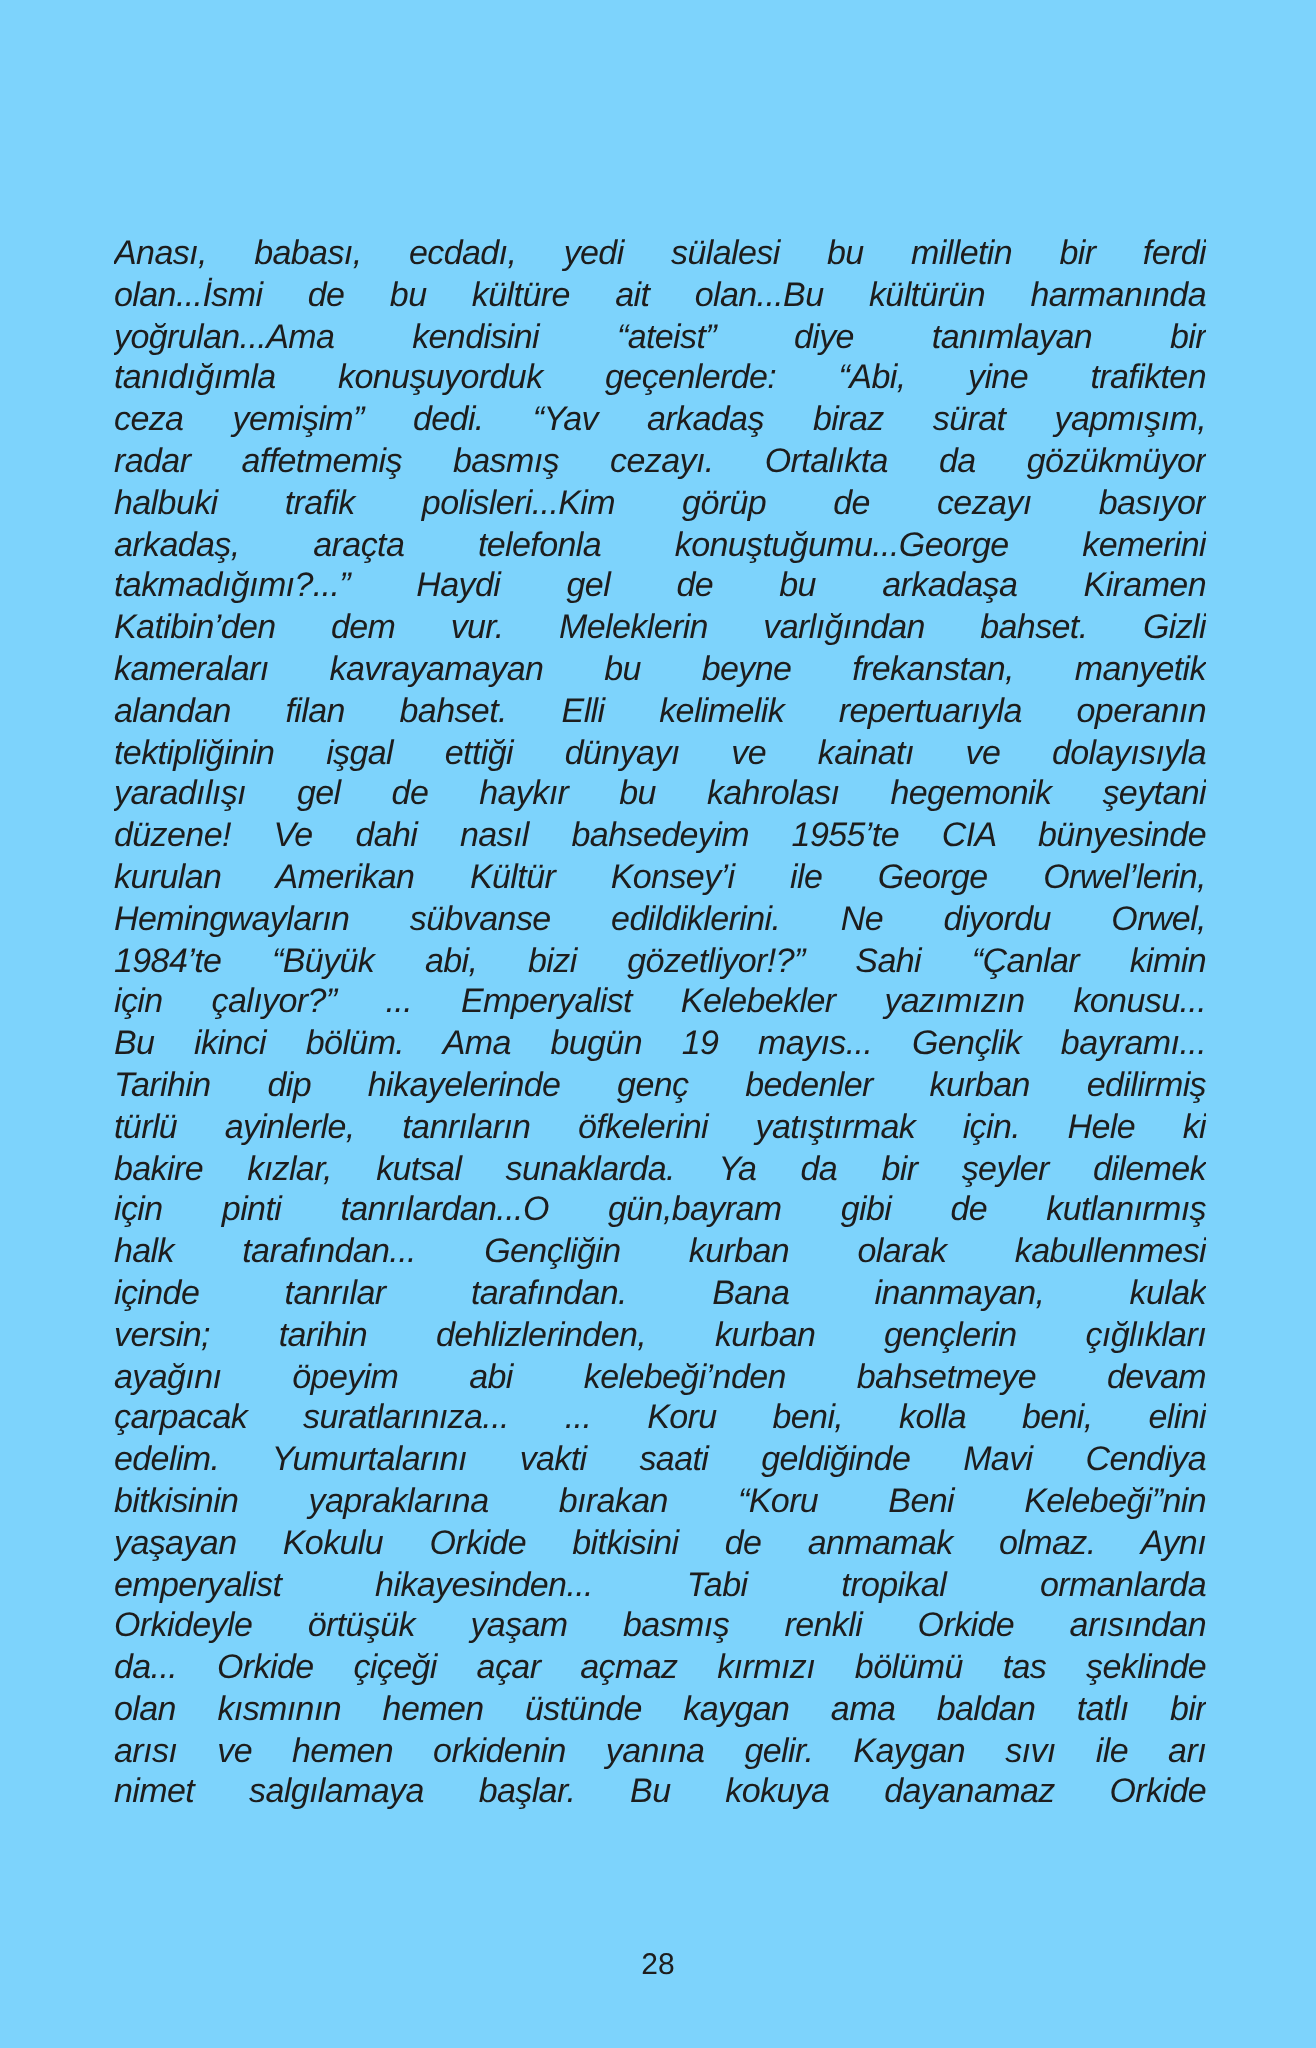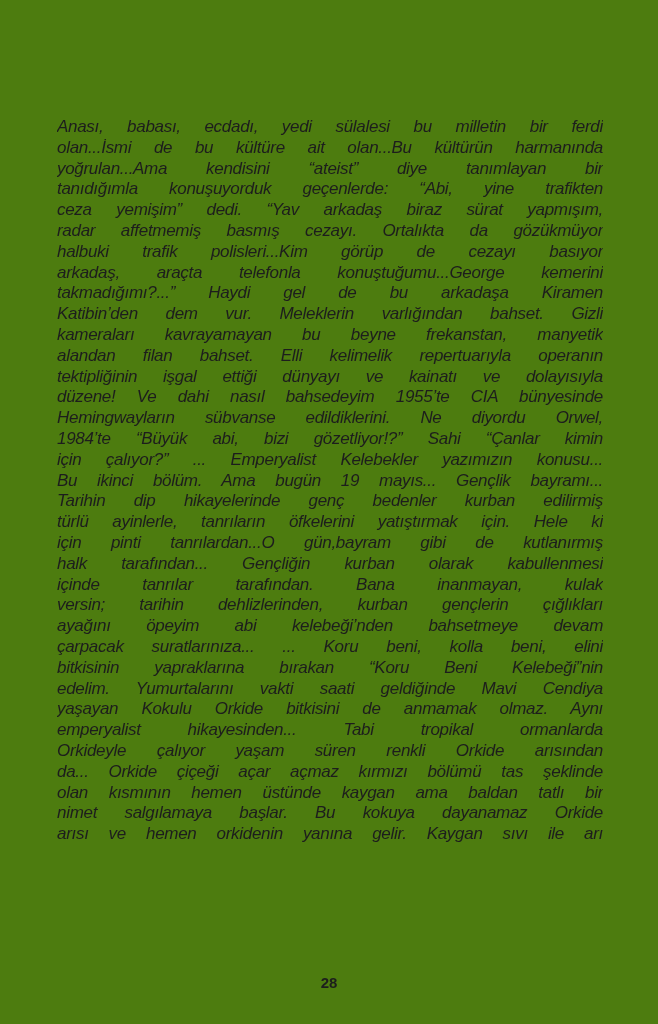--- a/index.html
+++ b/index.html
@@ -5,21 +5,21 @@
   html, body {
     margin: 0;
     padding: 0;
     background: #e8e8e8;
   }
   .page {
     position: relative;
     width: 658px;
     height: 1024px;
     margin: 0 auto;
-    background: #4d7c0f;
+    background: #7dd3fc;
     overflow: hidden;
   }
   .text-block {
     position: absolute;
     left: 57px;
     top: 117px;
     width: 546px;
     font-family: "Liberation Sans", sans-serif;
     font-style: italic;
     font-size: 17px;
@@ -35,21 +35,21 @@
     white-space: normal;
   }
   .page-number {
     position: absolute;
     left: 0;
     top: 974px;
     width: 100%;
     text-align: center;
     font-family: "Liberation Sans", sans-serif;
     font-style: normal;
-    font-weight: 700;
+    font-weight: 400;
     font-size: 15px;
     color: #1d1d1d;
   }
 </style>
 </head>
 <body>
 
 <div class="page">
   <div class="text-block" id="text-block">
       <div class="text-line">Anası, babası, ecdadı, yedi sülalesi bu milletin bir ferdi</div>
@@ -58,37 +58,40 @@
       <div class="text-line">tanıdığımla konuşuyorduk geçenlerde: “Abi, yine trafikten</div>
       <div class="text-line">ceza yemişim” dedi. “Yav arkadaş biraz sürat yapmışım,</div>
       <div class="text-line">radar affetmemiş basmış cezayı. Ortalıkta da gözükmüyor</div>
       <div class="text-line">halbuki trafik polisleri...Kim görüp de cezayı basıyor</div>
       <div class="text-line">arkadaş, araçta telefonla konuştuğumu...George kemerini</div>
       <div class="text-line">takmadığımı?...” Haydi gel de bu arkadaşa Kiramen</div>
       <div class="text-line">Katibin’den dem vur. Meleklerin varlığından bahset. Gizli</div>
       <div class="text-line">kameraları kavrayamayan bu beyne frekanstan, manyetik</div>
       <div class="text-line">alandan filan bahset. Elli kelimelik repertuarıyla operanın</div>
       <div class="text-line">tektipliğinin işgal ettiği dünyayı ve kainatı ve dolayısıyla</div>
+      <div class="text-line">yaradılışı gel de haykır bu kahrolası hegemonik şeytani</div>
       <div class="text-line">düzene! Ve dahi nasıl bahsedeyim 1955’te CIA bünyesinde</div>
+      <div class="text-line">kurulan Amerikan Kültür Konsey’i ile George Orwel’lerin,</div>
       <div class="text-line">Hemingwayların sübvanse edildiklerini. Ne diyordu Orwel,</div>
       <div class="text-line">1984’te “Büyük abi, bizi gözetliyor!?” Sahi “Çanlar kimin</div>
       <div class="text-line">için çalıyor?” ... Emperyalist Kelebekler yazımızın konusu...</div>
       <div class="text-line">Bu ikinci bölüm. Ama bugün 19 mayıs... Gençlik bayramı...</div>
       <div class="text-line">Tarihin dip hikayelerinde genç bedenler kurban edilirmiş</div>
       <div class="text-line">türlü ayinlerle, tanrıların öfkelerini yatıştırmak için. Hele ki</div>
+      <div class="text-line">bakire kızlar, kutsal sunaklarda. Ya da bir şeyler dilemek</div>
       <div class="text-line">için pinti tanrılardan...O gün,bayram gibi de kutlanırmış</div>
       <div class="text-line">halk tarafından... Gençliğin kurban olarak kabullenmesi</div>
       <div class="text-line">içinde tanrılar tarafından. Bana inanmayan, kulak</div>
       <div class="text-line">versin; tarihin dehlizlerinden, kurban gençlerin çığlıkları</div>
       <div class="text-line">ayağını öpeyim abi kelebeği’nden bahsetmeye devam</div>
       <div class="text-line">çarpacak suratlarınıza... ... Koru beni, kolla beni, elini</div>
+      <div class="text-line">edelim. Yumurtalarını vakti saati geldiğinde Mavi Cendiya</div>
       <div class="text-line">bitkisinin yapraklarına bırakan “Koru Beni Kelebeği”nin</div>
-      <div class="text-line">edelim. Yumurtalarını vakti saati geldiğinde Mavi Cendiya</div>
       <div class="text-line">yaşayan Kokulu Orkide bitkisini de anmamak olmaz. Aynı</div>
       <div class="text-line">emperyalist hikayesinden... Tabi tropikal ormanlarda</div>
-      <div class="text-line">Orkideyle çalıyor yaşam süren renkli Orkide arısından</div>
+      <div class="text-line">Orkideyle örtüşük yaşam basmış renkli Orkide arısından</div>
       <div class="text-line">da... Orkide çiçeği açar açmaz kırmızı bölümü tas şeklinde</div>
       <div class="text-line">olan kısmının hemen üstünde kaygan ama baldan tatlı bir</div>
+      <div class="text-line">arısı ve hemen orkidenin yanına gelir. Kaygan sıvı ile arı</div>
       <div class="text-line">nimet salgılamaya başlar. Bu kokuya dayanamaz Orkide</div>
-      <div class="text-line">arısı ve hemen orkidenin yanına gelir. Kaygan sıvı ile arı</div>
     </div>
   <div class="page-number">28</div>
 </div>
 
 </body></html>

